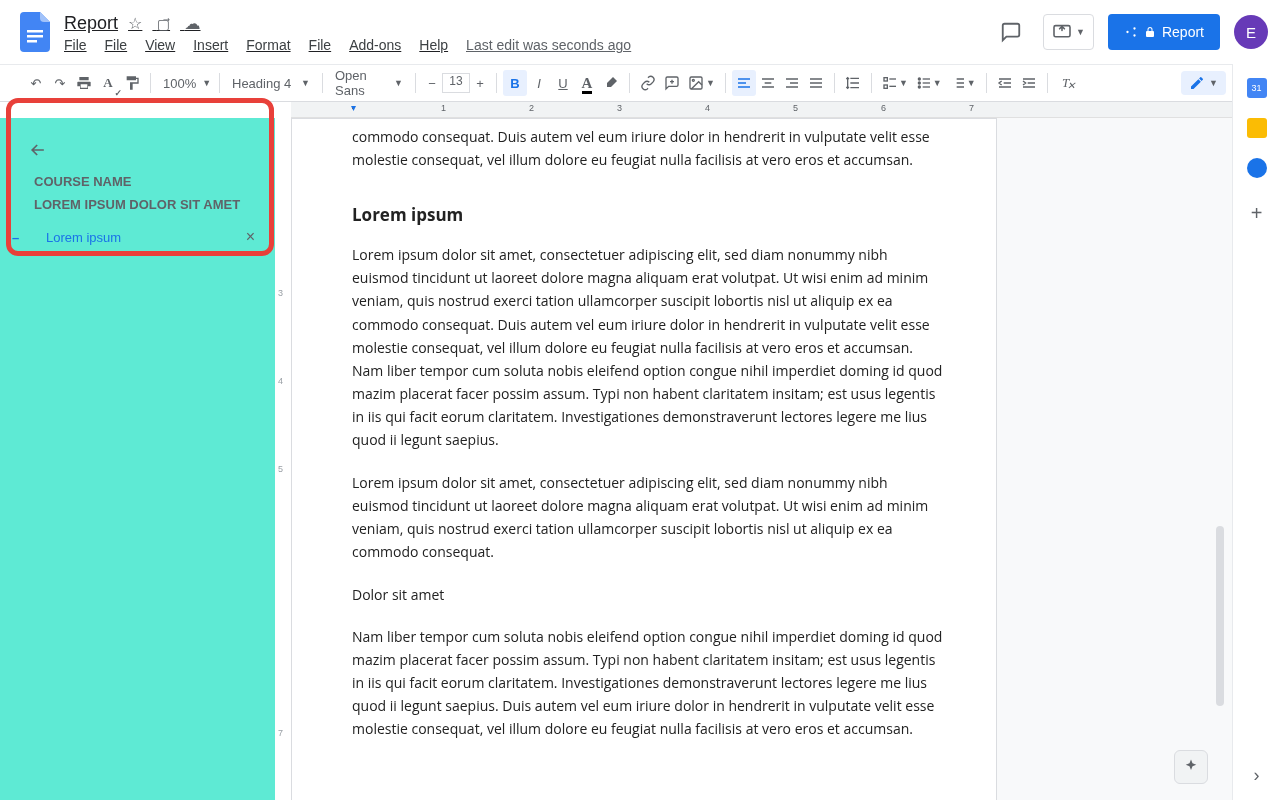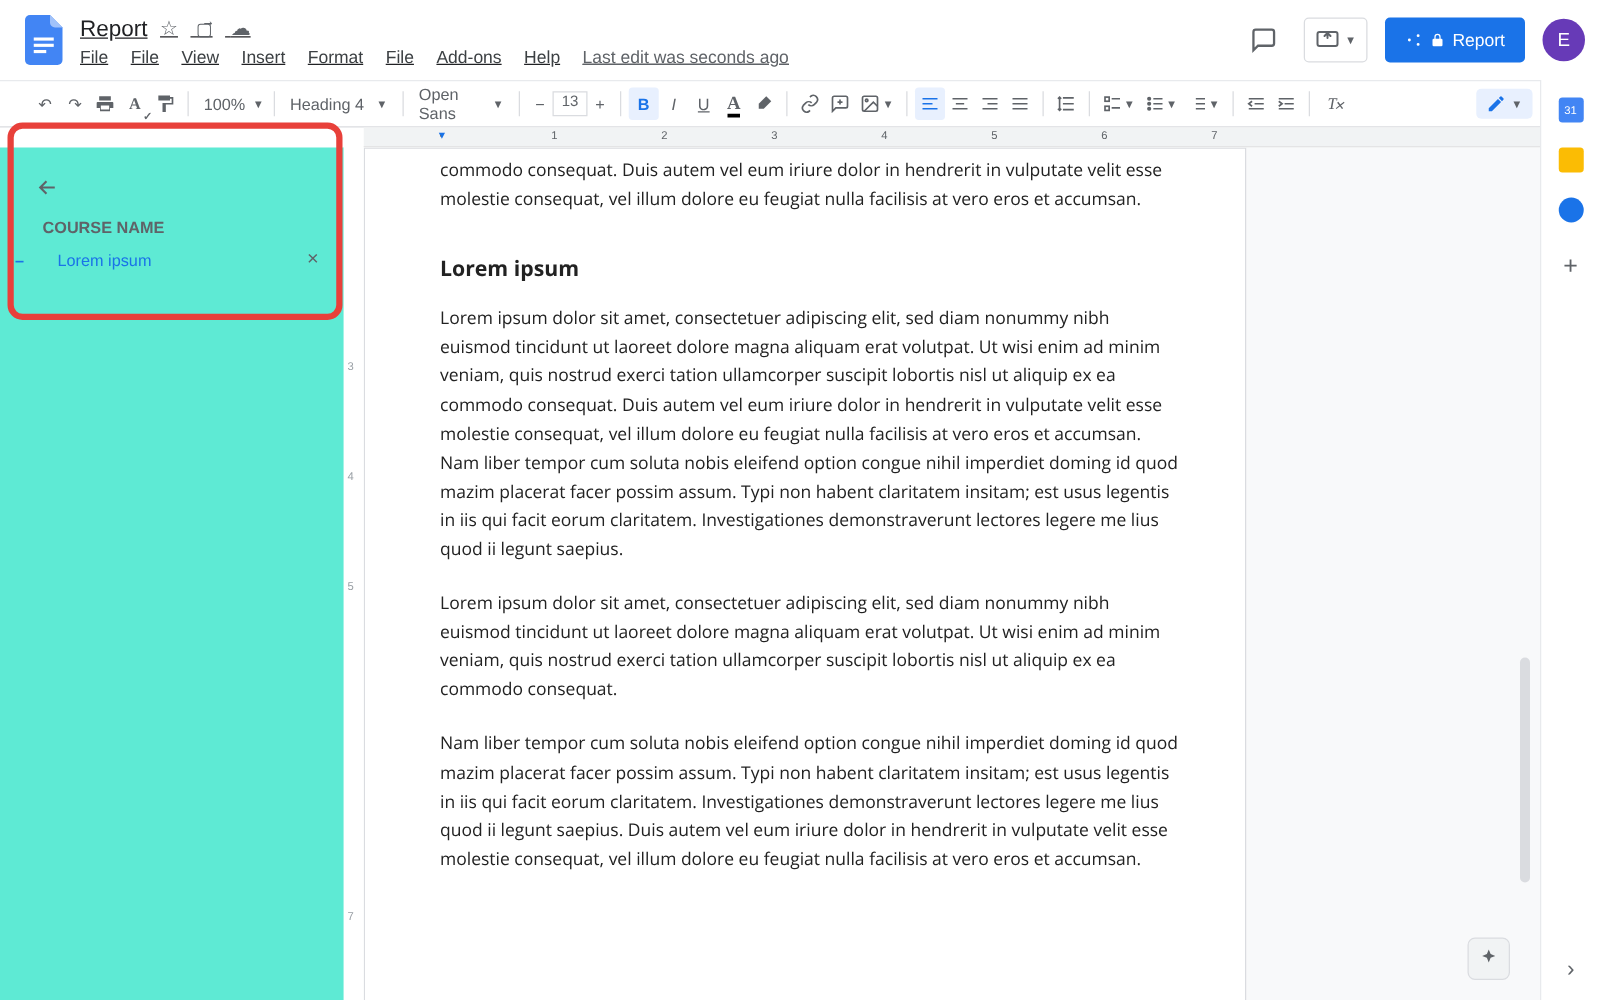--- a/index.html
+++ b/index.html
@@ -309,40 +309,42 @@
 
 <div class="body-area">
   <div class="outline-panel">
     <div class="outline-highlight"></div>
     <div class="outline-back">
       <svg width="20" height="20" viewBox="0 0 24 24" fill="none" stroke="#5f6368" stroke-width="2">
           <path d="M19 12H5M11 18l-6-6 6-6"></path>
         </svg>
     </div>
     <div class="outline-h1">COURSE NAME</div>
+    <div class="outline-h1b">LOREM IPSUM DOLOR SIT AMET</div>
     <div class="outline-item">
       <span class="dash">–</span>
       <span>Lorem ipsum</span>
       <span class="x">×</span>
     </div>
   </div>
 
   <div class="vruler">
     <span style="top:170px;">3</span>
     <span style="top:258px;">4</span>
     <span style="top:346px;">5</span>
     <span style="top:610px;">7</span>
   </div>
 
   <div class="doc-scroll">
     <div class="page">
       <p style="padding-top:6px;">commodo consequat. Duis autem vel eum iriure dolor in hendrerit in vulputate velit esse molestie consequat, vel illum dolore eu feugiat nulla facilisis at vero eros et accumsan.</p>
       <h2>Lorem ipsum</h2>
       <p>Lorem ipsum dolor sit amet, consectetuer adipiscing elit, sed diam nonummy nibh euismod tincidunt ut laoreet dolore magna aliquam erat volutpat. Ut wisi enim ad minim veniam, quis nostrud exerci tation ullamcorper suscipit lobortis nisl ut aliquip ex ea commodo consequat. Duis autem vel eum iriure dolor in hendrerit in vulputate velit esse molestie consequat, vel illum dolore eu feugiat nulla facilisis at vero eros et accumsan. Nam liber tempor cum soluta nobis eleifend option congue nihil imperdiet doming id quod mazim placerat facer possim assum. Typi non habent claritatem insitam; est usus legentis in iis qui facit eorum claritatem. Investigationes demonstraverunt lectores legere me lius quod ii legunt saepius.</p>
       <p>Lorem ipsum dolor sit amet, consectetuer adipiscing elit, sed diam nonummy nibh euismod tincidunt ut laoreet dolore magna aliquam erat volutpat. Ut wisi enim ad minim veniam, quis nostrud exerci tation ullamcorper suscipit lobortis nisl ut aliquip ex ea commodo consequat.</p>
+      <p class="sub">Dolor sit amet</p>
       <p>Nam liber tempor cum soluta nobis eleifend option congue nihil imperdiet doming id quod mazim placerat facer possim assum. Typi non habent claritatem insitam; est usus legentis in iis qui facit eorum claritatem. Investigationes demonstraverunt lectores legere me lius quod ii legunt saepius. Duis autem vel eum iriure dolor in hendrerit in vulputate velit esse molestie consequat, vel illum dolore eu feugiat nulla facilisis at vero eros et accumsan.</p>
     </div>
     <div class="explore-fab">
       <svg width="18" height="18" viewBox="0 0 24 24" fill="#5f6368">
           <path d="M12 2l2 5 5 2-5 2-2 5-2-5-5-2 5-2 2-5z"></path>
         </svg>
     </div>
   </div>
 </div>
 

